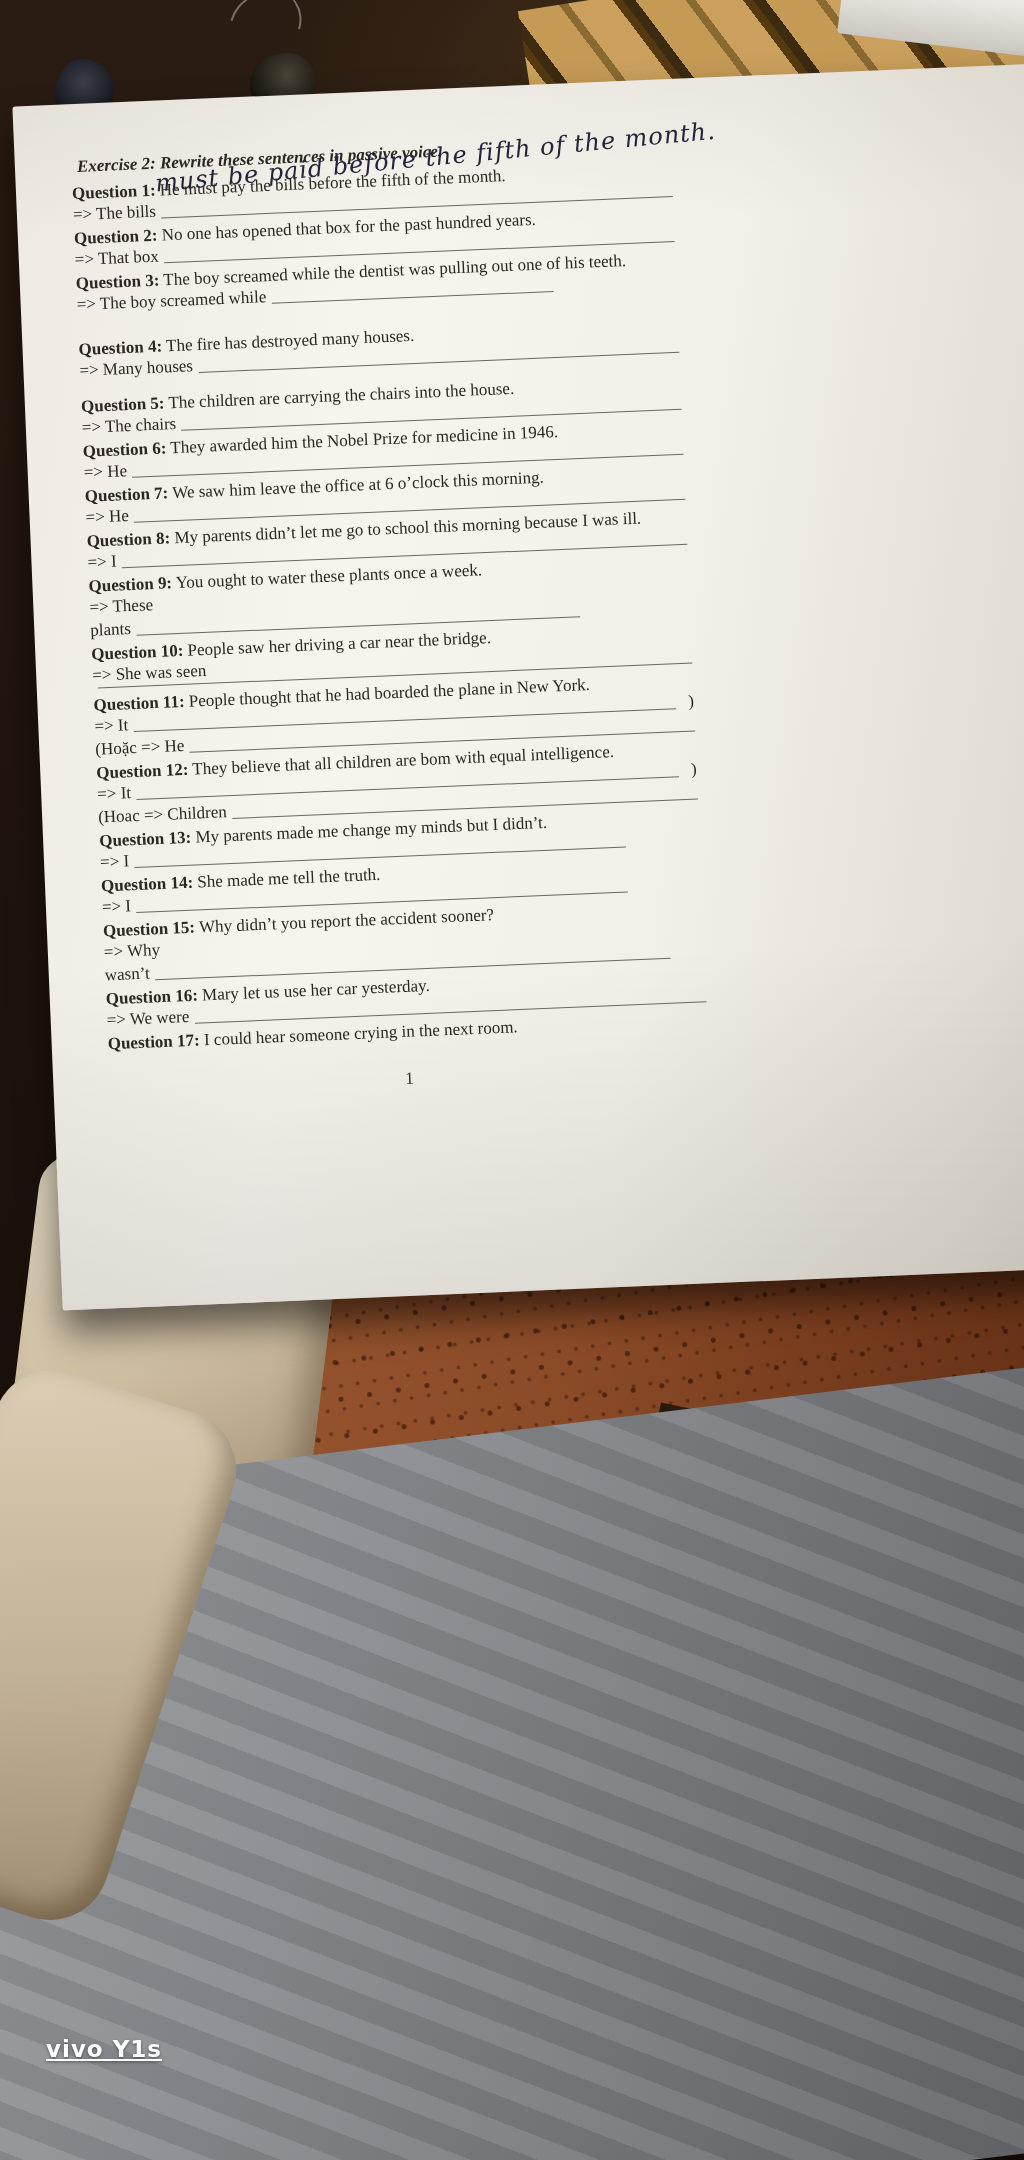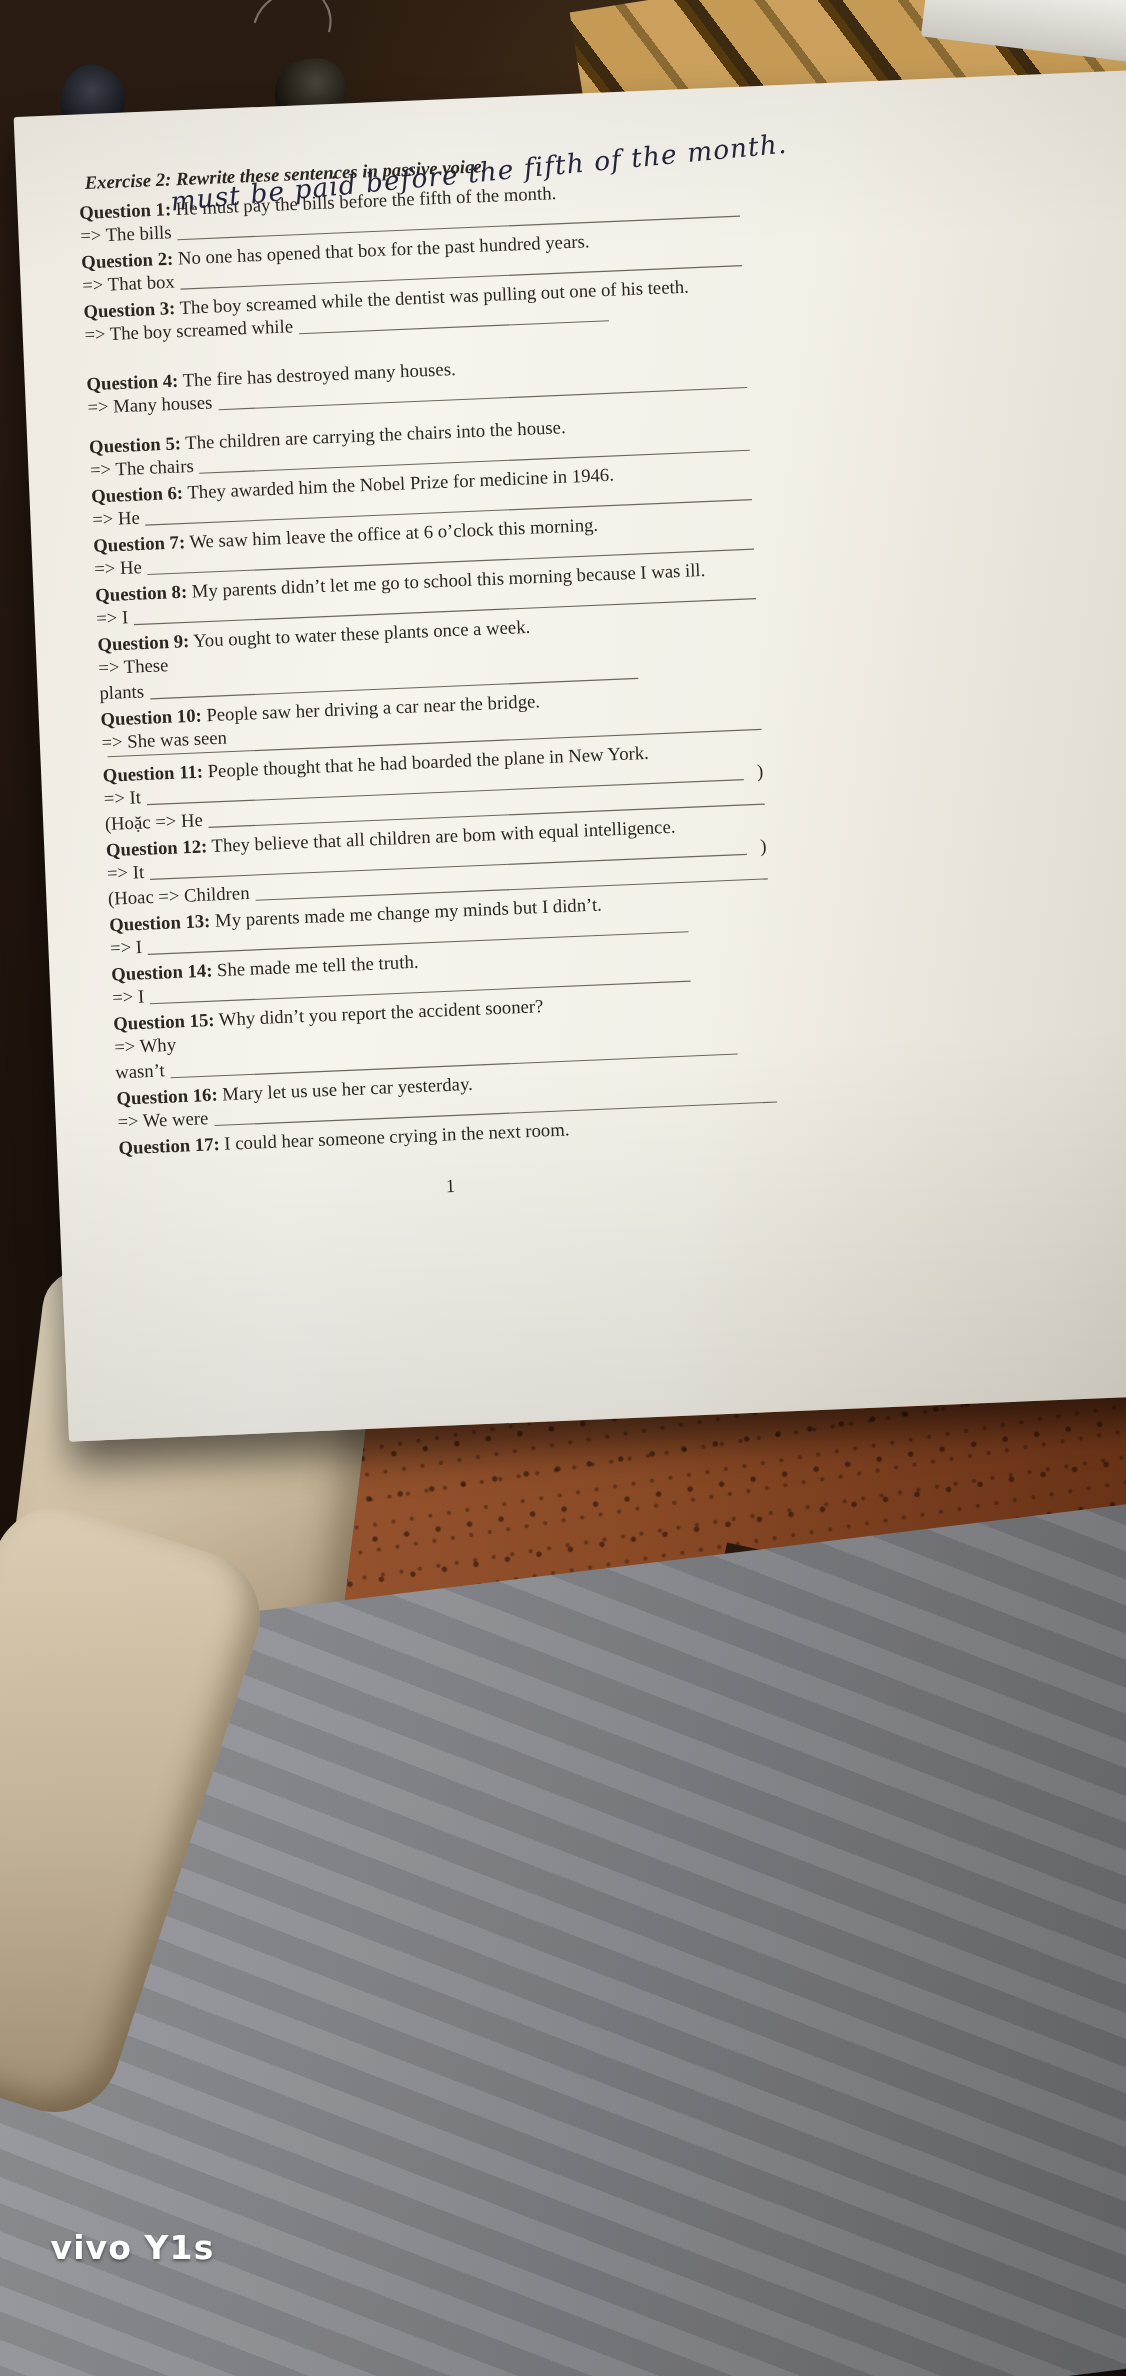--- a/index.html
+++ b/index.html
@@ -74,22 +74,22 @@
   .a-prefix{white-space:pre;}
   .a-line{flex:1 1 auto;margin-left:5px;border-bottom:1.4px solid #6d665a;
     align-self:flex-end;margin-bottom:3px;min-width:30px;}
   .a-suffix{margin-left:12px;}
   .handwritten{position:absolute;left:84px;top:-27px;z-index:2;white-space:nowrap;
     font-family:"DejaVu Serif",serif;font-style:italic;font-size:24px;letter-spacing:1px;
     color:#24243a;transform:rotate(-3deg);transform-origin:left bottom;}
   .page-number{text-align:center;margin-top:26px;}
 
   .watermark{position:absolute;left:46px;bottom:98px;z-index:10;color:#ffffff;
-    font-family:"DejaVu Sans",sans-serif;font-weight:700;font-size:30px;letter-spacing:1px;
-    text-shadow:0 1px 3px rgba(0,0,0,.45);}
+    font-family:"DejaVu Sans",sans-serif;font-weight:700;font-size:23px;letter-spacing:1px;
+    text-shadow:0 1px 3px rgba(0,0,0,.45);text-decoration:underline;}
 </style>
 </head>
 <body>
 
 <div class="scene">
   <div class="photo-bg"></div>
   <div class="wood-top"></div>
   <div class="scrap"></div>
   <div class="scribble"></div>
   <div class="dark-object"></div>

